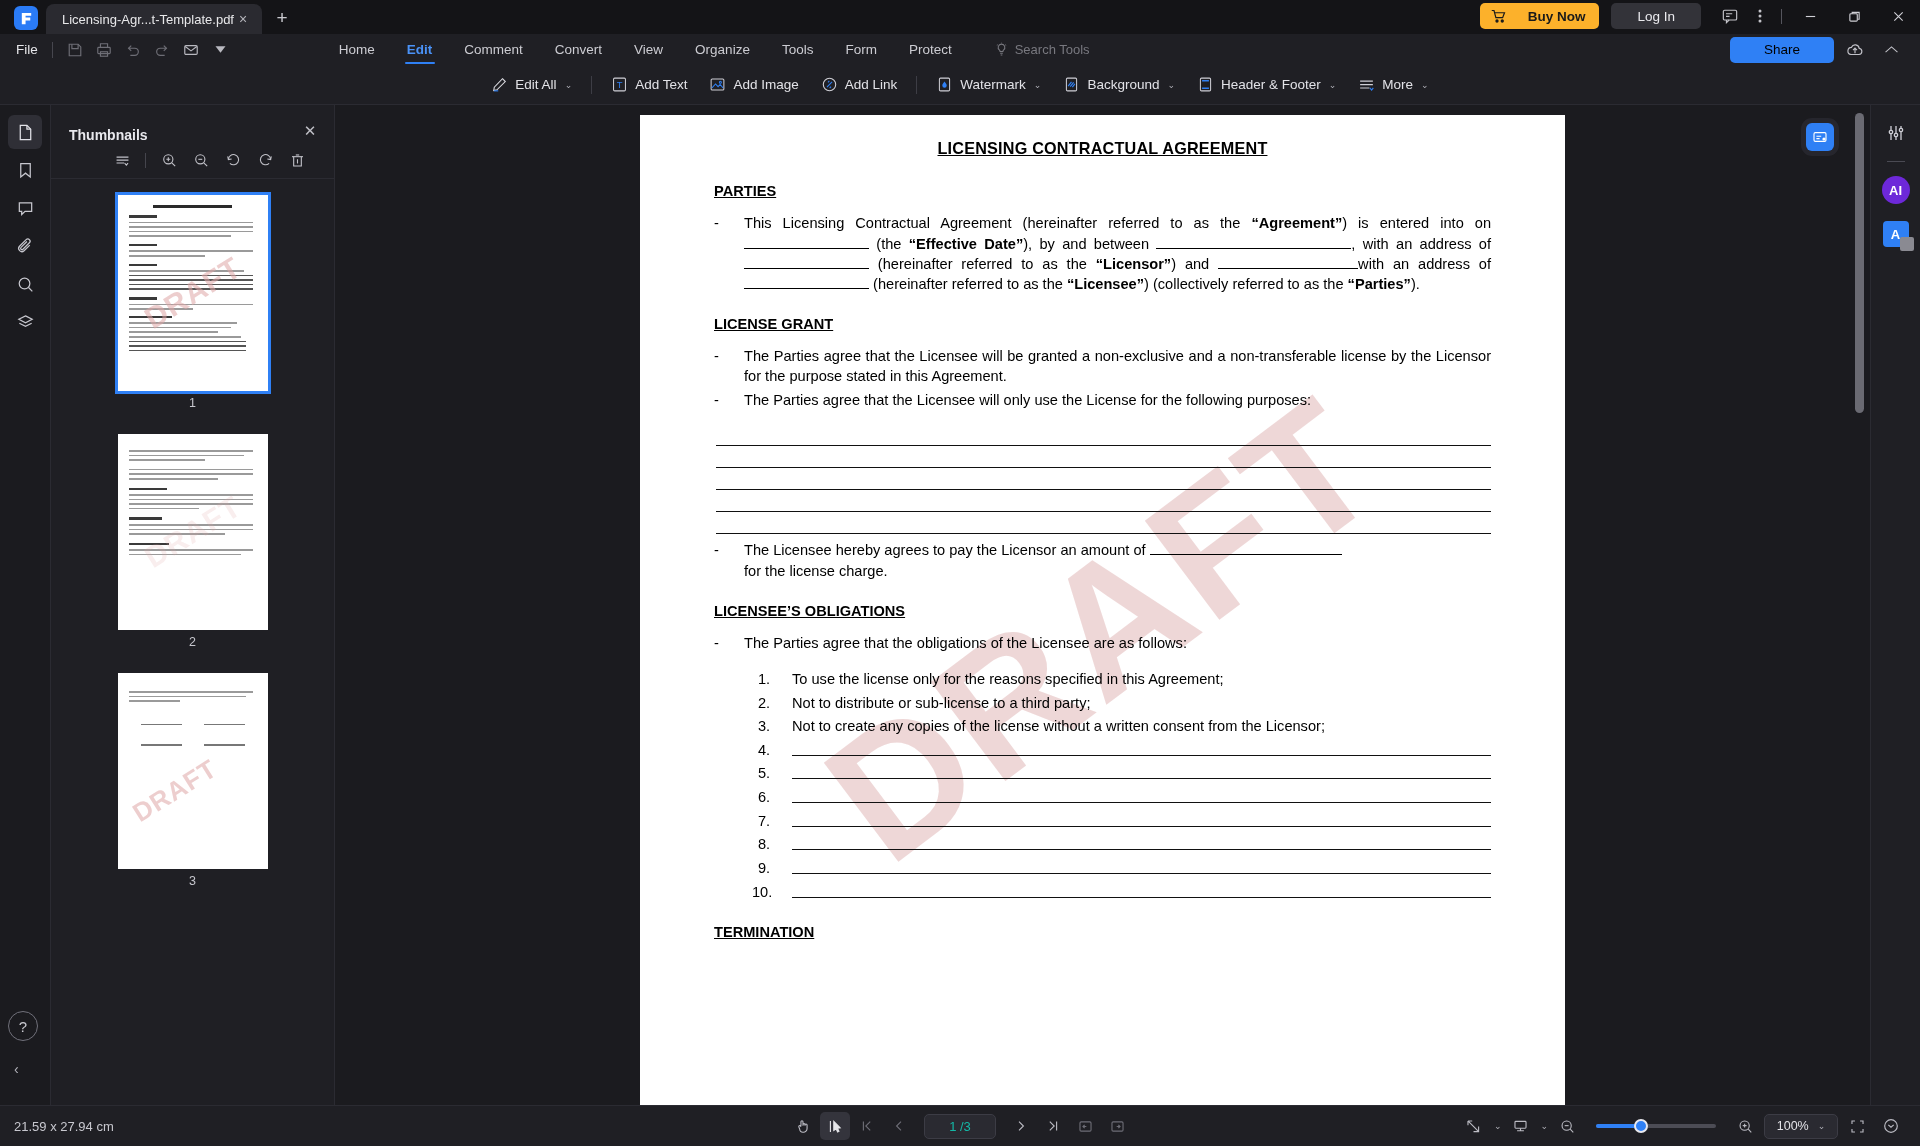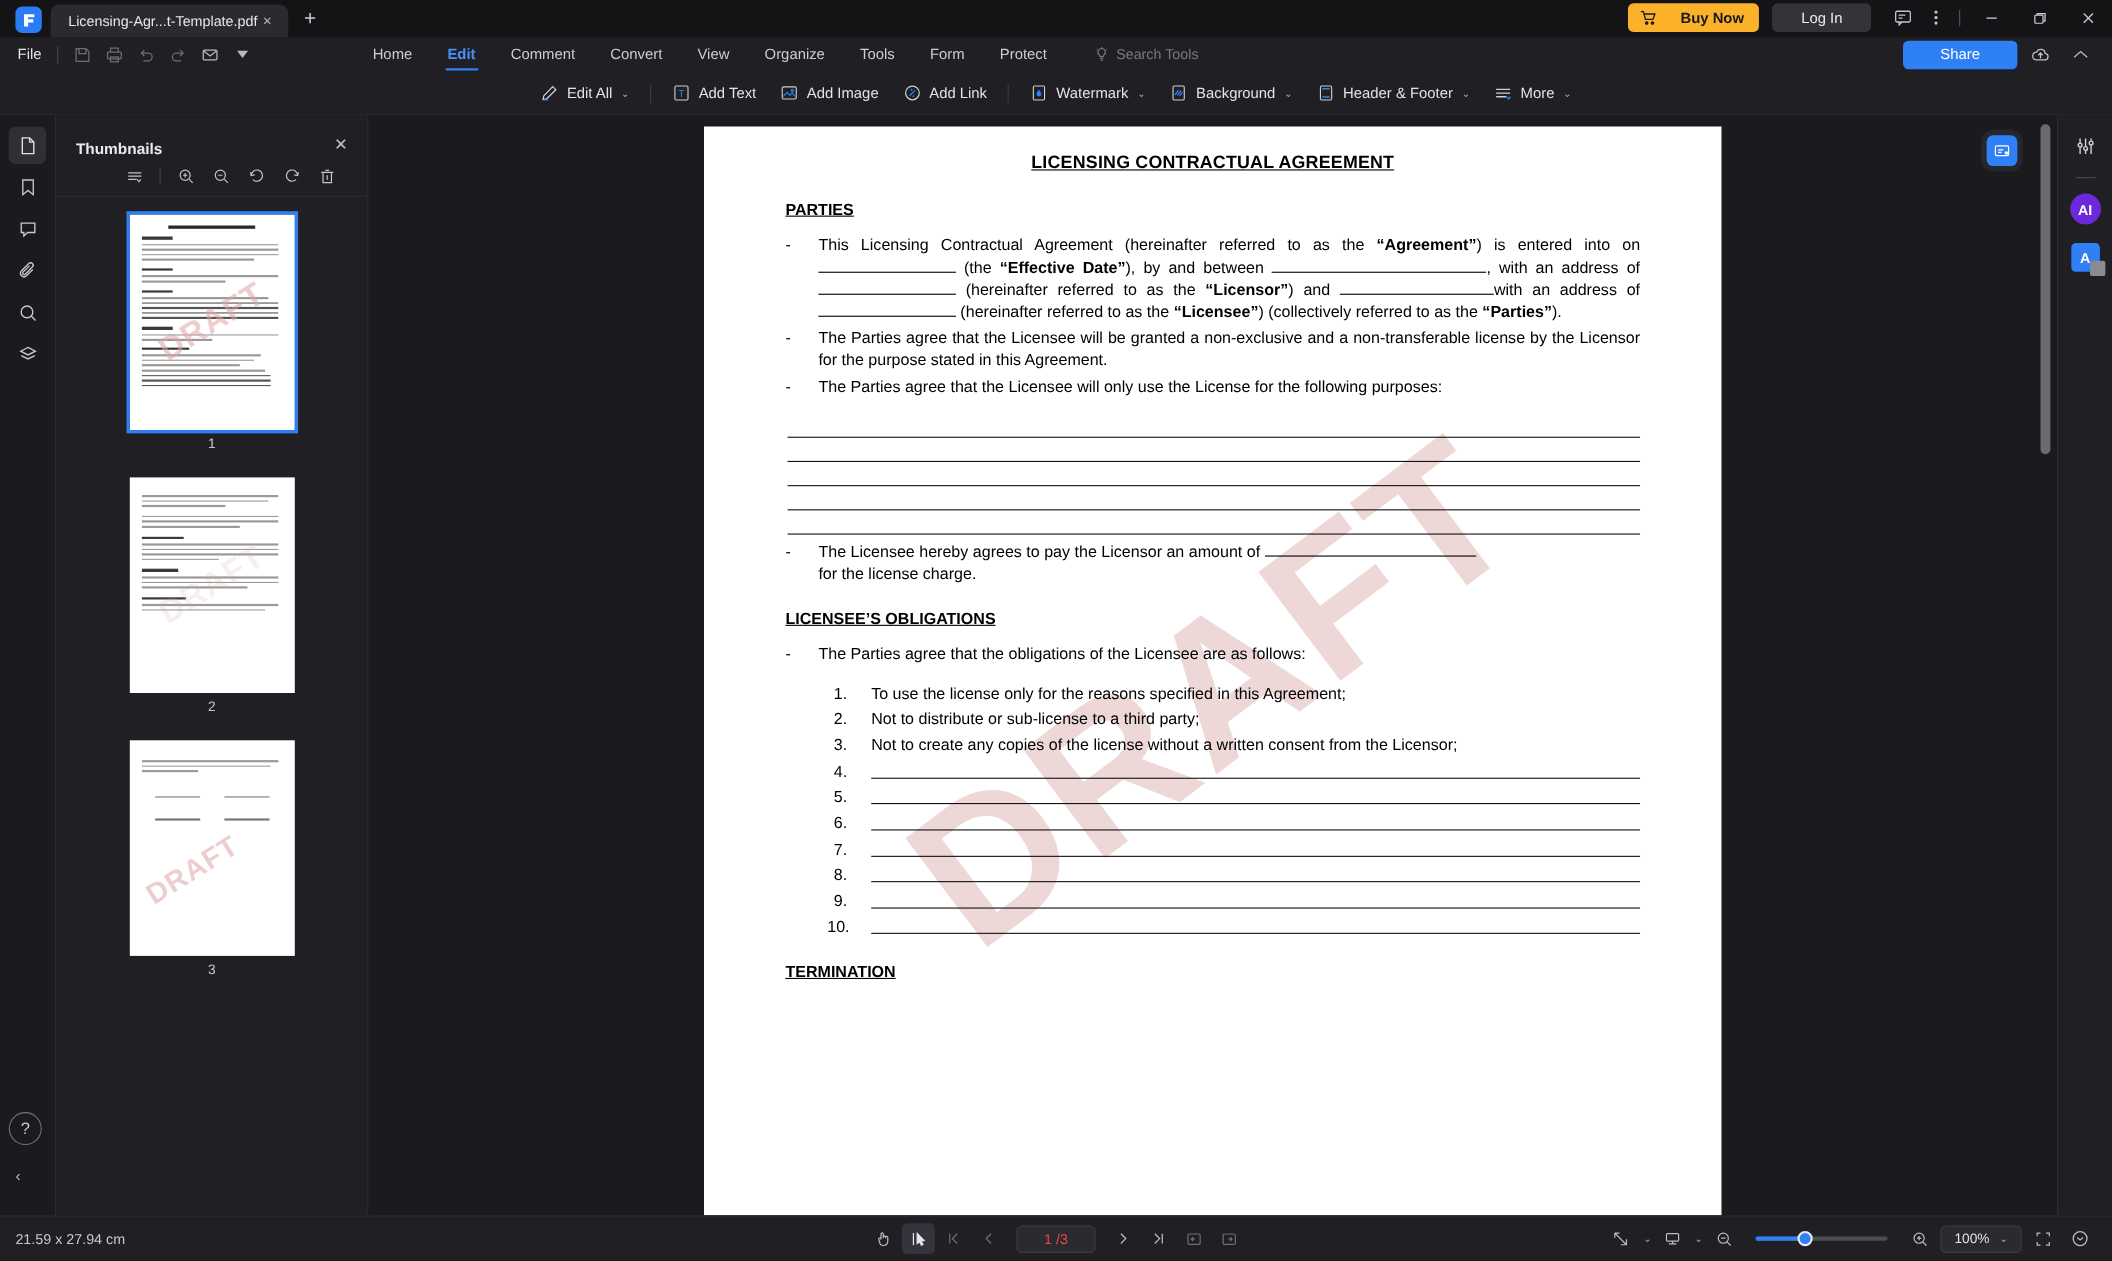--- a/index.html
+++ b/index.html
@@ -64,21 +64,21 @@
   .mtab.active { color: #4a92f7; font-weight: bold; }
   .mtab.active::after {
     content:''; position:absolute; left: 50%; transform: translateX(-50%);
     bottom: 1px; width: 30px; height: 2.5px; background:#2f80f5; border-radius:2px;
   }
   .search-tools {
     display:flex; align-items:center; gap:6px; margin-left: 26px; color:#78787f; font-size: 13px;
   }
   .mb-right { margin-left:auto; display:flex; align-items:center; gap:6px; padding-right: 14px; }
   .share-btn {
-    background:#2f80f5; color:#ffffff; font-size:13.5px; border-radius:5px; height:26px;
+    background:#2f80f5; color:#000000; font-size:13.5px; border-radius:5px; height:26px;
     display:flex; align-items:center; padding: 0 34px;
   }
   .mb-icon { width:30px; height:28px; display:flex; align-items:center; justify-content:center; color:#c0c0c7; }
 
   
   .ribbon {
     height: 40px; flex: 0 0 40px; background: #1f1f24; display: flex; align-items: center;
     justify-content: center; gap: 0; border-bottom: 1px solid #2b2b32;
   }
   .rbtn { display:flex; align-items:center; gap:7px; padding: 0 11px; height: 30px; font-size: 13.5px; color:#e2e2e7; }
@@ -186,21 +186,21 @@
     height: 41px; flex: 0 0 41px; background:#1f1f24; border-top:1px solid #2b2b32;
     display:flex; align-items:center; position:relative;
   }
   .sb-left { font-size: 13px; color:#c8c8cf; padding-left: 14px; }
   .sb-center { position:absolute; left: 50%; transform: translateX(-50%); display:flex; align-items:center; gap:2px; }
   .sb-ico { width: 30px; height: 28px; display:flex; align-items:center; justify-content:center; color:#bcbcc4; }
   .sb-ico.active { background:#34343c; border-radius:5px; color:#e6e6ea; }
   .sb-ico.dim { color:#6e6e77; }
   .pagebox {
     background:#2a2a31; border:1px solid #3c3c45; border-radius:5px; height:25px; width: 72px;
-    display:flex; align-items:center; justify-content:center; font-size:13px; color:#ef4444; margin: 0 8px;
+    display:flex; align-items:center; justify-content:center; font-size:13px; color:#14b8a6; margin: 0 8px;
   }
   .sb-right { margin-left:auto; display:flex; align-items:center; gap:4px; padding-right: 14px; }
   .zoom-slider { width: 120px; height: 4px; background:#4c4c55; border-radius:3px; position:relative; margin: 0 10px; }
   .zoom-slider .fill { position:absolute; left:0; top:0; height:4px; width: 44px; background:#2f80f5; border-radius:3px; }
   .zoom-slider .knob { position:absolute; left: 38px; top:-5px; width:14px; height:14px; border-radius:50%;
                        background:#2f80f5; border:2px solid #e8e8ee; }
   .zoombox {
     background:#2a2a31; border:1px solid #3c3c45; border-radius:5px; height:25px; width:74px;
     display:flex; align-items:center; justify-content:center; gap:8px; font-size:12.5px; color:#e2e2e7;
   }
@@ -628,20 +628,21 @@
         <div class="watermark">DRAFT</div>
         <div class="page-inner">
           <div class="doc-title">LICENSING CONTRACTUAL AGREEMENT</div>
 
           <div class="sec-head">PARTIES</div>
           <div class="bullet">
             <span class="dash">-</span>
             <span class="txt"><span>This Licensing Contractual Agreement (hereinafter referred to as the</span> <b>“Agreement”</b>) <span>is entered into on</span> <span class="blank" style="width:125px"></span> <span>(the</span> <b>“Effective Date”</b><span>), by and between</span> <span class="blank" style="width:195px"></span><span>, with an address of</span> <span class="blank" style="width:125px"></span> <span>(hereinafter referred to as the</span> <b>“Licensor”</b>) <span>and</span> <span class="blank" style="width:140px"></span><span>with an address of</span> <span class="blank" style="width:125px"></span> <span>(hereinafter referred to as the</span> <b>“Licensee”</b><span>) (collectively referred to as the</span> <b>“Parties”</b><span>).</span></span>
           </div>
 
+          <div class="sec-head">LICENSE GRANT</div>
           <div class="bullet">
             <span class="dash">-</span>
             <span class="txt">The Parties agree that the Licensee will be granted a non-exclusive and a non-transferable license by the Licensor for the purpose stated in this Agreement.</span>
           </div>
 
           <div class="bullet">
             <span class="dash">-</span>
             <span class="txt nojust">The Parties agree that the Licensee will only use the License for the following purposes:</span>
           </div>
           <div class="lines">

